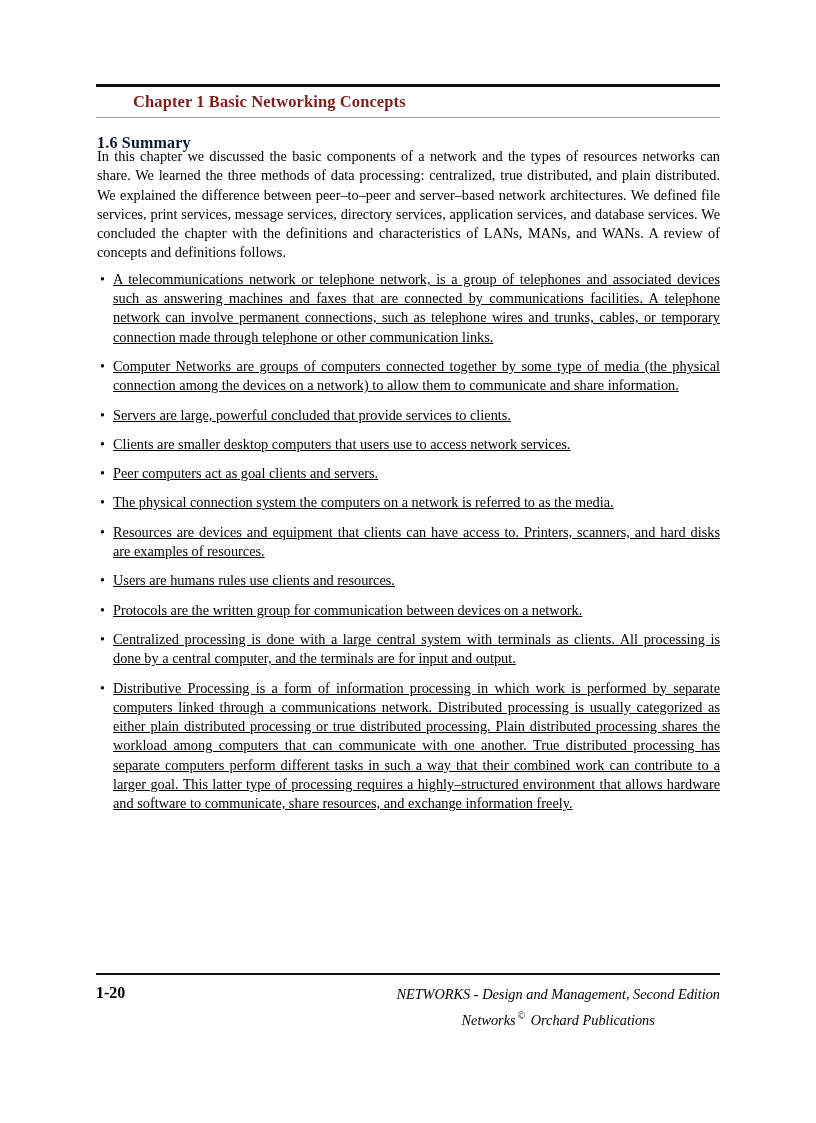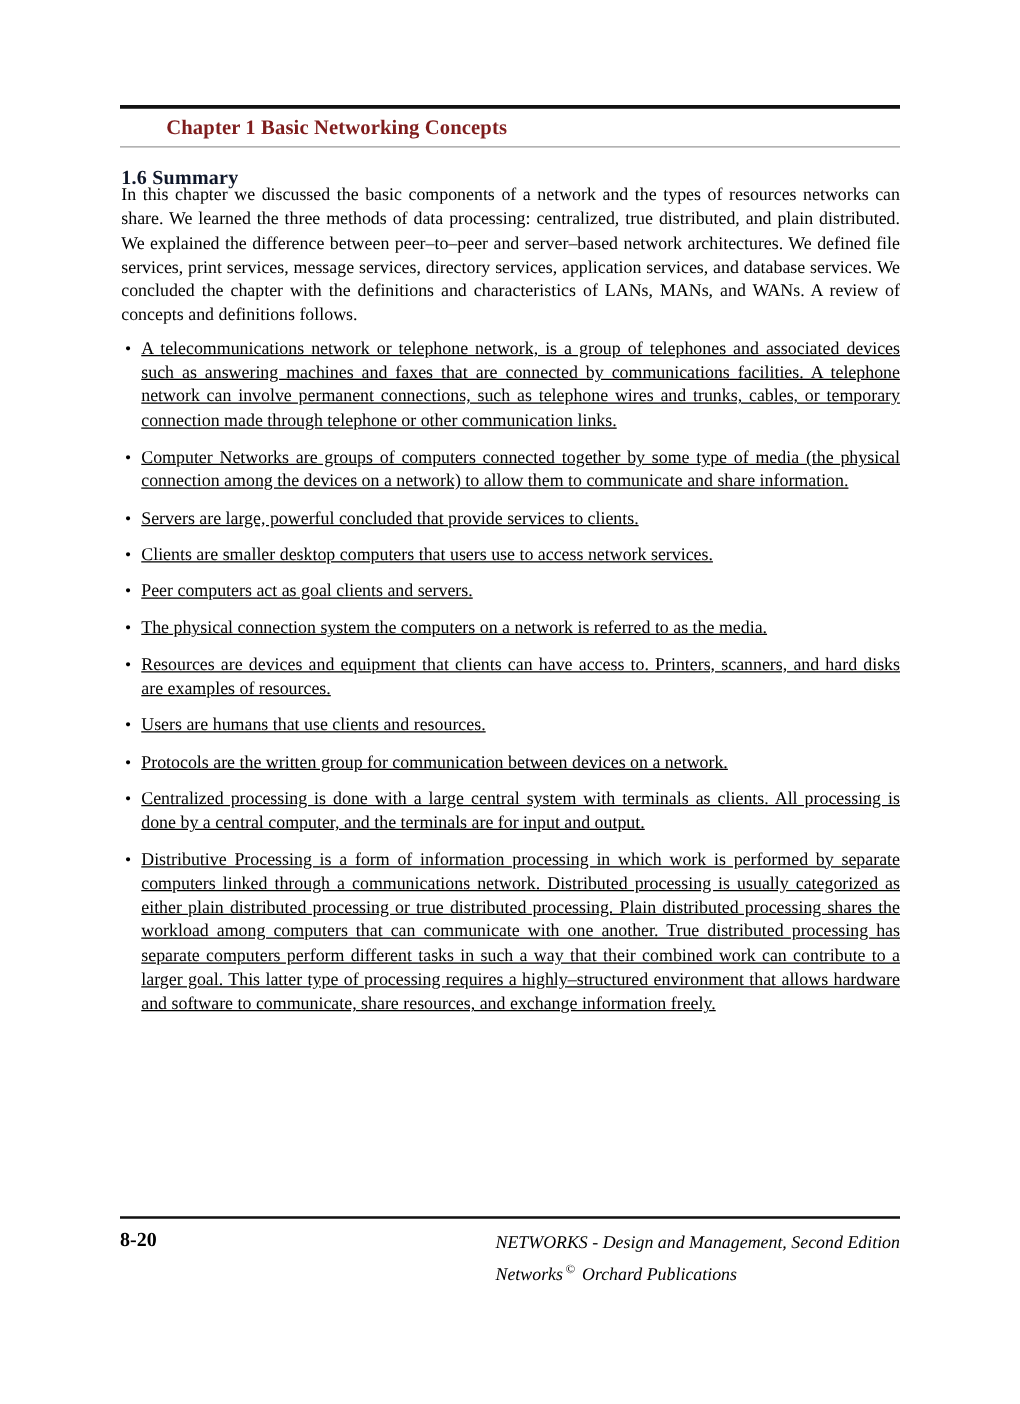--- a/index.html
+++ b/index.html
@@ -137,21 +137,21 @@
     padding-top: 9px;
   }
 
   .page-number {
     font-size: 16px;
     font-weight: bold;
     white-space: nowrap;
   }
 
   .footer-credit {
-    text-align: left;
+    text-align: center;
     font-style: italic;
     font-size: 14.3px;
     line-height: 21px;
     white-space: nowrap;
   }
 
   .footer-credit-line2 .copyright-mark {
     font-style: italic;
     vertical-align: super;
     font-size: 10px;
@@ -207,21 +207,21 @@
         <span class="bullet-text">The physical connection system the computers on a network is referred to as the media.</span>
       </li>
 
       <li class="bullet-item">
         <span class="bullet-marker">•</span>
         <span class="bullet-text">Resources are devices and equipment that clients can have access to. Printers, scanners, and hard disks are examples of resources.</span>
       </li>
 
       <li class="bullet-item">
         <span class="bullet-marker">•</span>
-        <span class="bullet-text">Users are humans that use clients and resources.</span>
+        <span class="bullet-text">Users are humans rules use clients and resources.</span>
       </li>
 
       <li class="bullet-item">
         <span class="bullet-marker">•</span>
         <span class="bullet-text">Protocols are the written group for communication between devices on a network.</span>
       </li>
 
       <li class="bullet-item">
         <span class="bullet-marker">•</span>
         <span class="bullet-text">Centralized processing is done with a large central system with terminals as clients. All processing is done by a central computer, and the terminals are for input and output.</span>
@@ -231,21 +231,21 @@
         <span class="bullet-marker">•</span>
         <span class="bullet-text">Distributive Processing is a form of information processing in which work is performed by separate computers linked through a communications network. Distributed processing is usually categorized as either plain distributed processing or true distributed processing. Plain distributed processing shares the workload among computers that can communicate with one another. True distributed processing has separate computers perform different tasks in such a way that their combined work can contribute to a larger goal. This latter type of processing requires a highly–structured environment that allows hardware and software to communicate, share resources, and exchange information freely.</span>
       </li>
 
     </ul>
   </div>
 
   <div class="footer-block">
     <div class="footer-rule"></div>
     <div class="footer-row">
-      <div class="page-number">8-20</div>
+      <div class="page-number">1-20</div>
       <div class="footer-credit">
         <div class="footer-credit-line1">NETWORKS - Design and Management, Second Edition</div>
         <div class="footer-credit-line2">
           <span>Networks</span><span class="copyright-mark">©</span> <span>Orchard Publications</span>
         </div>
       </div>
     </div>
   </div>
 
 </div>

